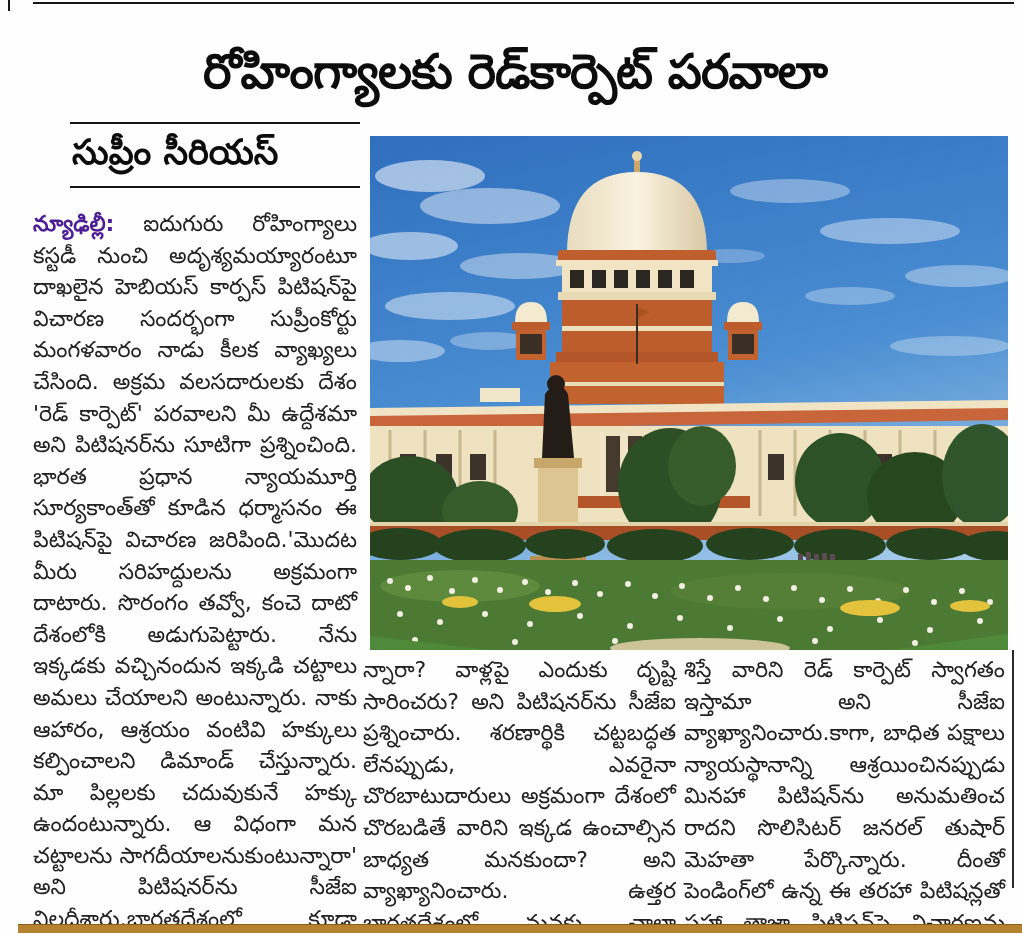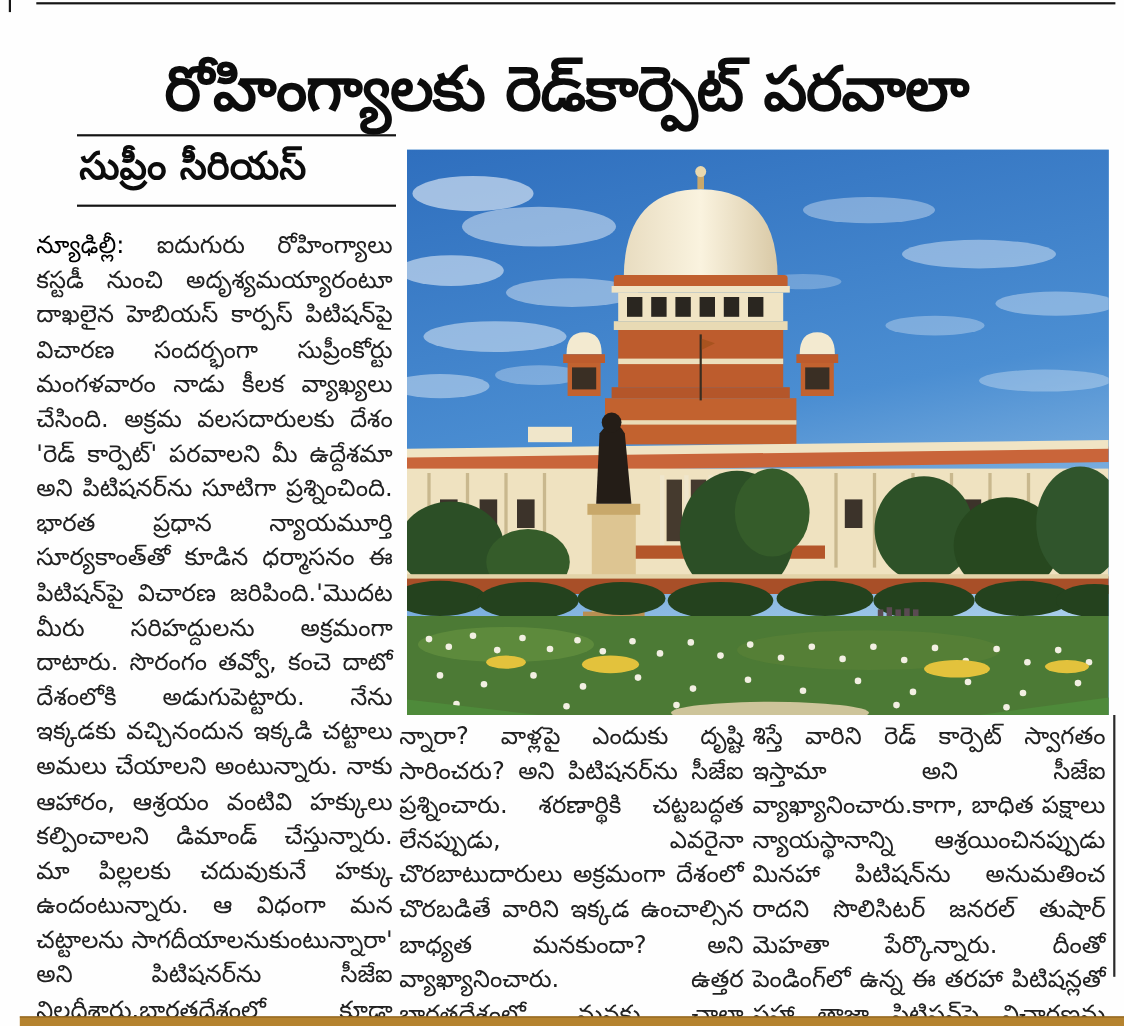--- a/index.html
+++ b/index.html
@@ -5,42 +5,42 @@
   html,body{margin:0;padding:0;background:#e8e8e8;}
   .sheet{
     position:relative;width:1022px;height:933px;background:#fefefe;
     margin:0 auto;overflow:hidden;
     font-family:"DejaVu Sans","Liberation Sans",sans-serif;color:#1b1b1b;
   }
   .top-rule{position:absolute;left:33px;top:2px;width:981px;height:2px;background:#161616;}
   .corner-tick{position:absolute;left:8px;top:0;width:2px;height:11px;background:#161616;}
   .headline{
     position:absolute;left:40px;top:12px;width:950px;
-    font-size:56px;line-height:1.15;font-weight:800;color:#0c0c0c;
+    font-size:48px;line-height:1.15;font-weight:800;color:#0c0c0c;
     text-align:center;letter-spacing:-1px;white-space:nowrap;
   }
   .kicker-wrap{
     position:absolute;left:70px;top:122px;width:286px;
     border-top:2px solid #141414;border-bottom:2px solid #141414;
     padding:6px 2px 10px 2px;
   }
   .kicker{font-size:35px;font-weight:800;color:#0c0c0c;line-height:1.3;}
   .photo{
     position:absolute;left:370px;top:136px;width:638px;height:514px;
     overflow:hidden;background:#4d8fd1;
   }
   .photo svg{display:block;width:100%;height:100%;}
   .col{
     position:absolute;font-size:22px;line-height:31.6px;text-align:justify;
     color:#222;letter-spacing:0px;word-break:break-word;
   }
   .col1{left:33px;top:208px;width:324px;height:676px;}
   .col2{left:363px;top:654px;width:313px;height:252px;}
   .col3{left:684px;top:654px;width:321px;height:235px;}
-  .dateline{font-weight:400;color:#000000;}
+  .dateline{font-weight:700;color:#4c1d95;}
   .right-rule{position:absolute;left:1012px;top:650px;width:2px;height:238px;background:#2a2a2a;}
   .bottom-bar{position:absolute;left:18px;top:924px;width:1004px;height:9px;background:#b5832f;border-top:1px solid #8a5f1c;}
 </style>
 </head>
 <body>
 
 <div class="sheet">
 
   <div class="top-rule"></div>
   <div class="corner-tick"></div>

